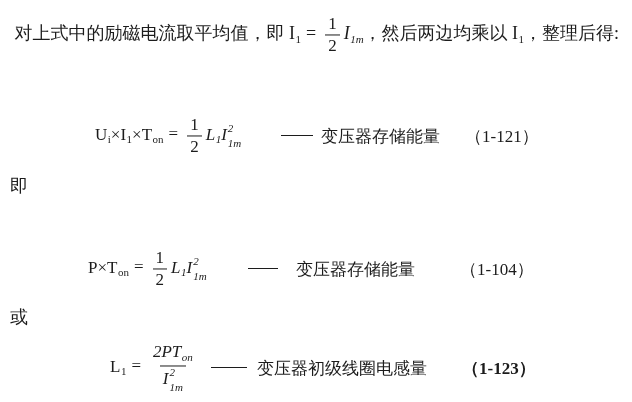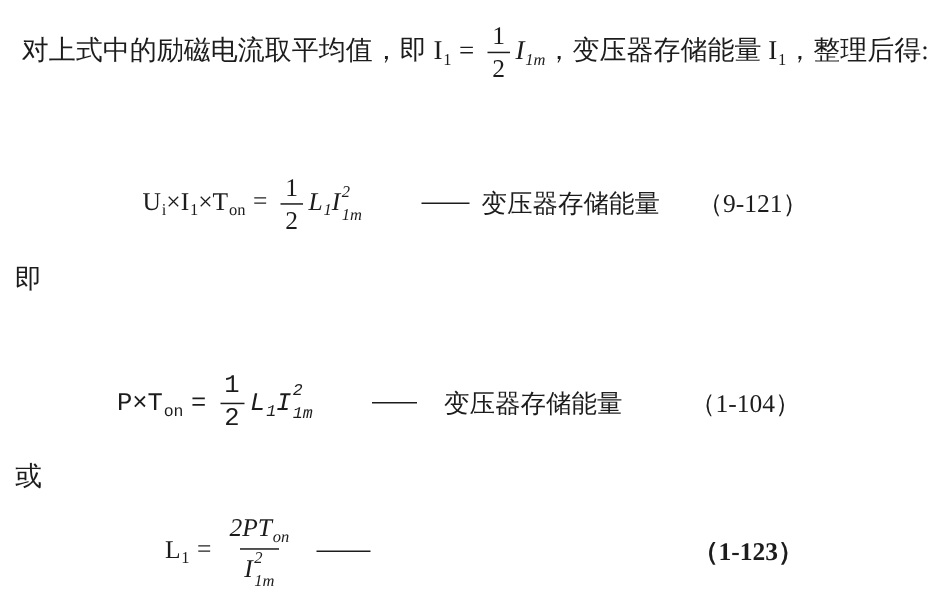--- a/index.html
+++ b/index.html
@@ -40,42 +40,42 @@
 </head>
 <body>
 
 <div class="doc">
 
   <div class="row cn" style="left: 10px; top: 35px; transform: translateY(-50%);">
     <span style="display:inline-block; transform:translateY(0);"></span>
     <span>对上式中的励磁电流取平均值，即 I</span><span class="sb">1</span><span class="eqs">=</span><span class="frac">
         <span class="fnum">1</span>
         <span class="fden">2</span>
-      </span><span class="it">I</span><span class="sb it">1m</span><span>，变压器存储能量 I</span><span class="sb">1</span><span>，整理后得:</span>
+      </span><span class="it">I</span><span class="sb it">1m</span><span>，然后两边均乘以 I</span><span class="sb">1</span><span>，整理后得:</span>
   </div>
 
   <div class="eq-row" style="top:110px; height:52px;">
     <div class="eq-math" style="left:95px;">
       <span>U</span><span class="sb">i</span><span>×</span><span>I</span><span class="sb">1</span><span>×</span><span>T</span><span class="sb">on</span><span class="eqs">=</span><span class="frac">
           <span class="fnum">1</span>
           <span class="fden">2</span>
         </span><span class="it">L</span><span class="sb it">1</span><span class="it">I</span><span class="supsub">
           <span class="ssup">2</span>
           <span class="sssub">1m</span>
         </span>
     </div>
     <div class="dash" style="left:281px; width:32px;"></div>
     <div class="eq-label" style="left:321px;">变压器存储能量</div>
-    <div class="eq-number" style="left:465px;">（9-121）</div>
+    <div class="eq-number" style="left:465px;">（1-121）</div>
   </div>
 
   <div class="connector" style="left:10px; top:174px;">即</div>
 
   <div class="eq-row" style="top:243px; height:52px;">
-    <div class="eq-math" style="left:78px;font-family:Liberation Mono, monospace;">
+    <div class="eq-math" style="left:88px;">
       <span>P</span><span>×</span><span>T</span><span class="sb">on</span><span class="eqs">=</span><span class="frac">
           <span class="fnum">1</span>
           <span class="fden">2</span>
         </span><span class="it">L</span><span class="sb it">1</span><span class="it">I</span><span class="supsub">
           <span class="ssup">2</span>
           <span class="sssub">1m</span>
         </span>
     </div>
     <div class="dash" style="left:248px; width:30px;"></div>
     <div class="eq-label" style="left:296px;">变压器存储能量</div>
@@ -88,16 +88,17 @@
     <div class="eq-math" style="left:110px;">
       <span>L</span><span class="sb">1</span><span class="eqs">=</span><span class="frac frac3">
           <span class="fnum"><span class="it">2PT</span><span class="sb it">on</span></span>
           <span class="fden"><span class="it">I</span><span class="supsub">
               <span class="ssup">2</span>
               <span class="sssub">1m</span>
             </span></span>
         </span>
     </div>
     <div class="dash" style="left:211px; width:36px;"></div>
+    <div class="eq-label" style="left:257px;">变压器初级线圈电感量</div>
     <div class="eq-number" style="left:462px;font-weight:bold;">（1-123）</div>
   </div>
 
 </div>
 
 </body></html>

